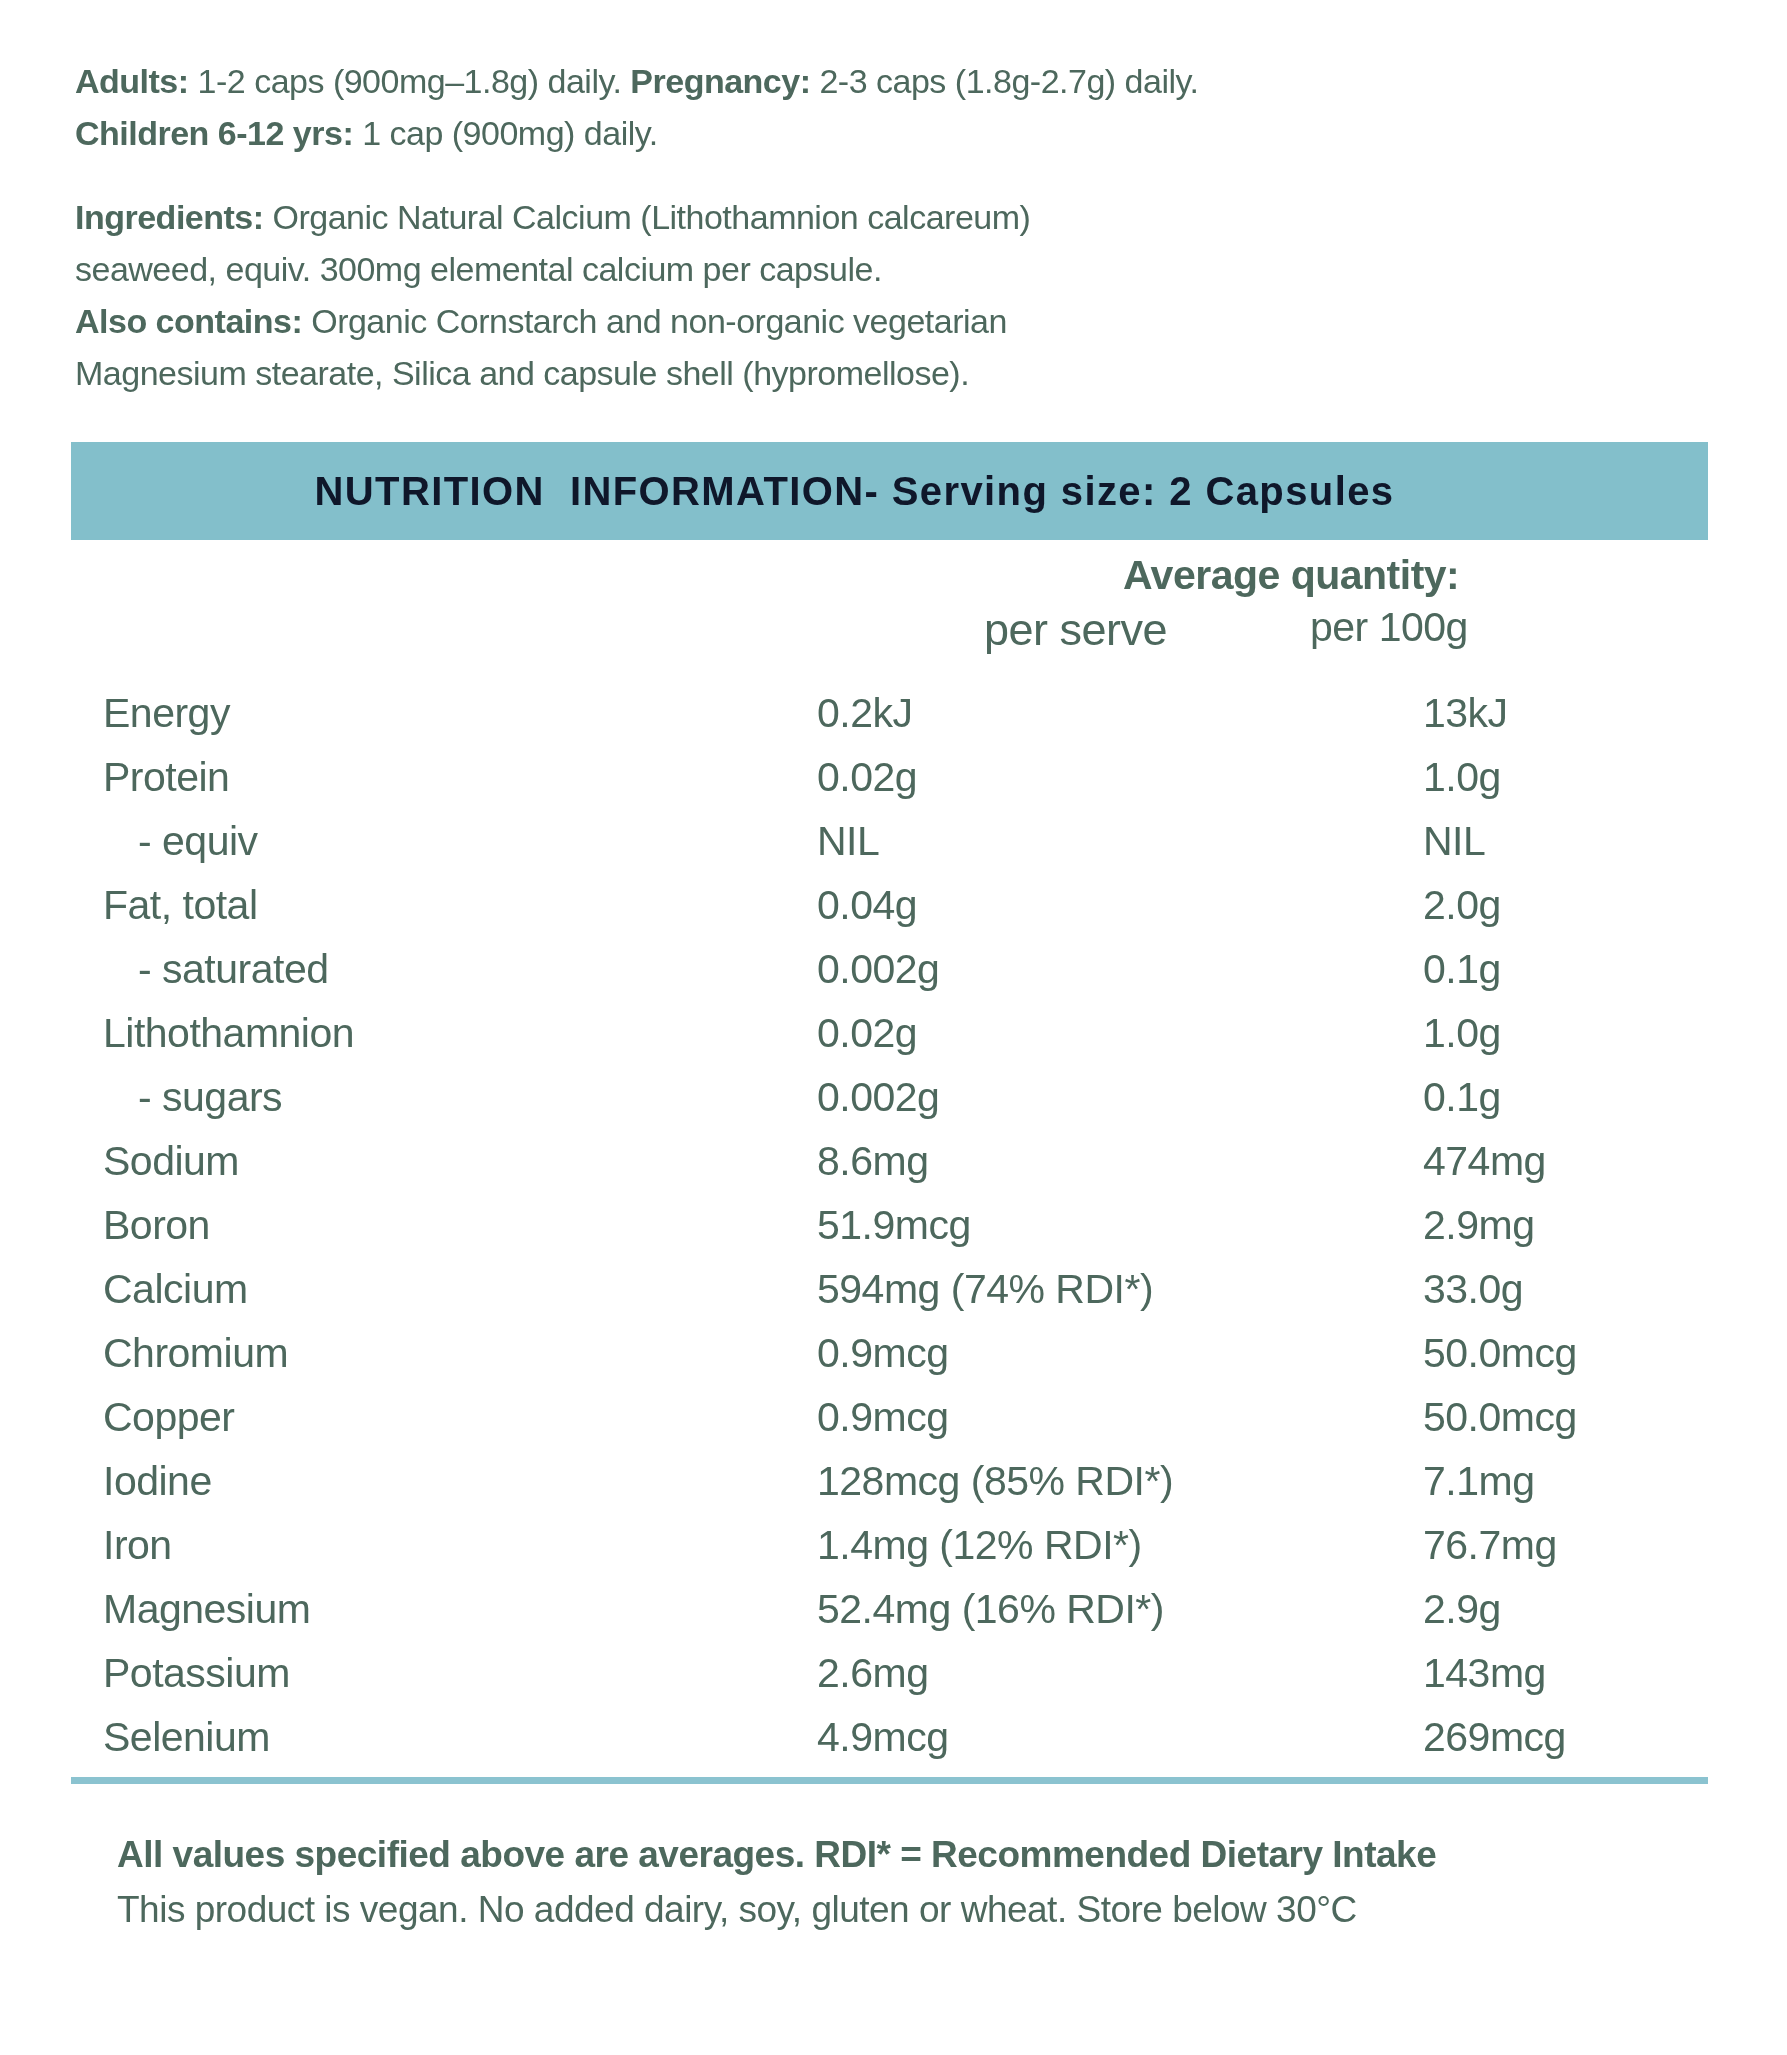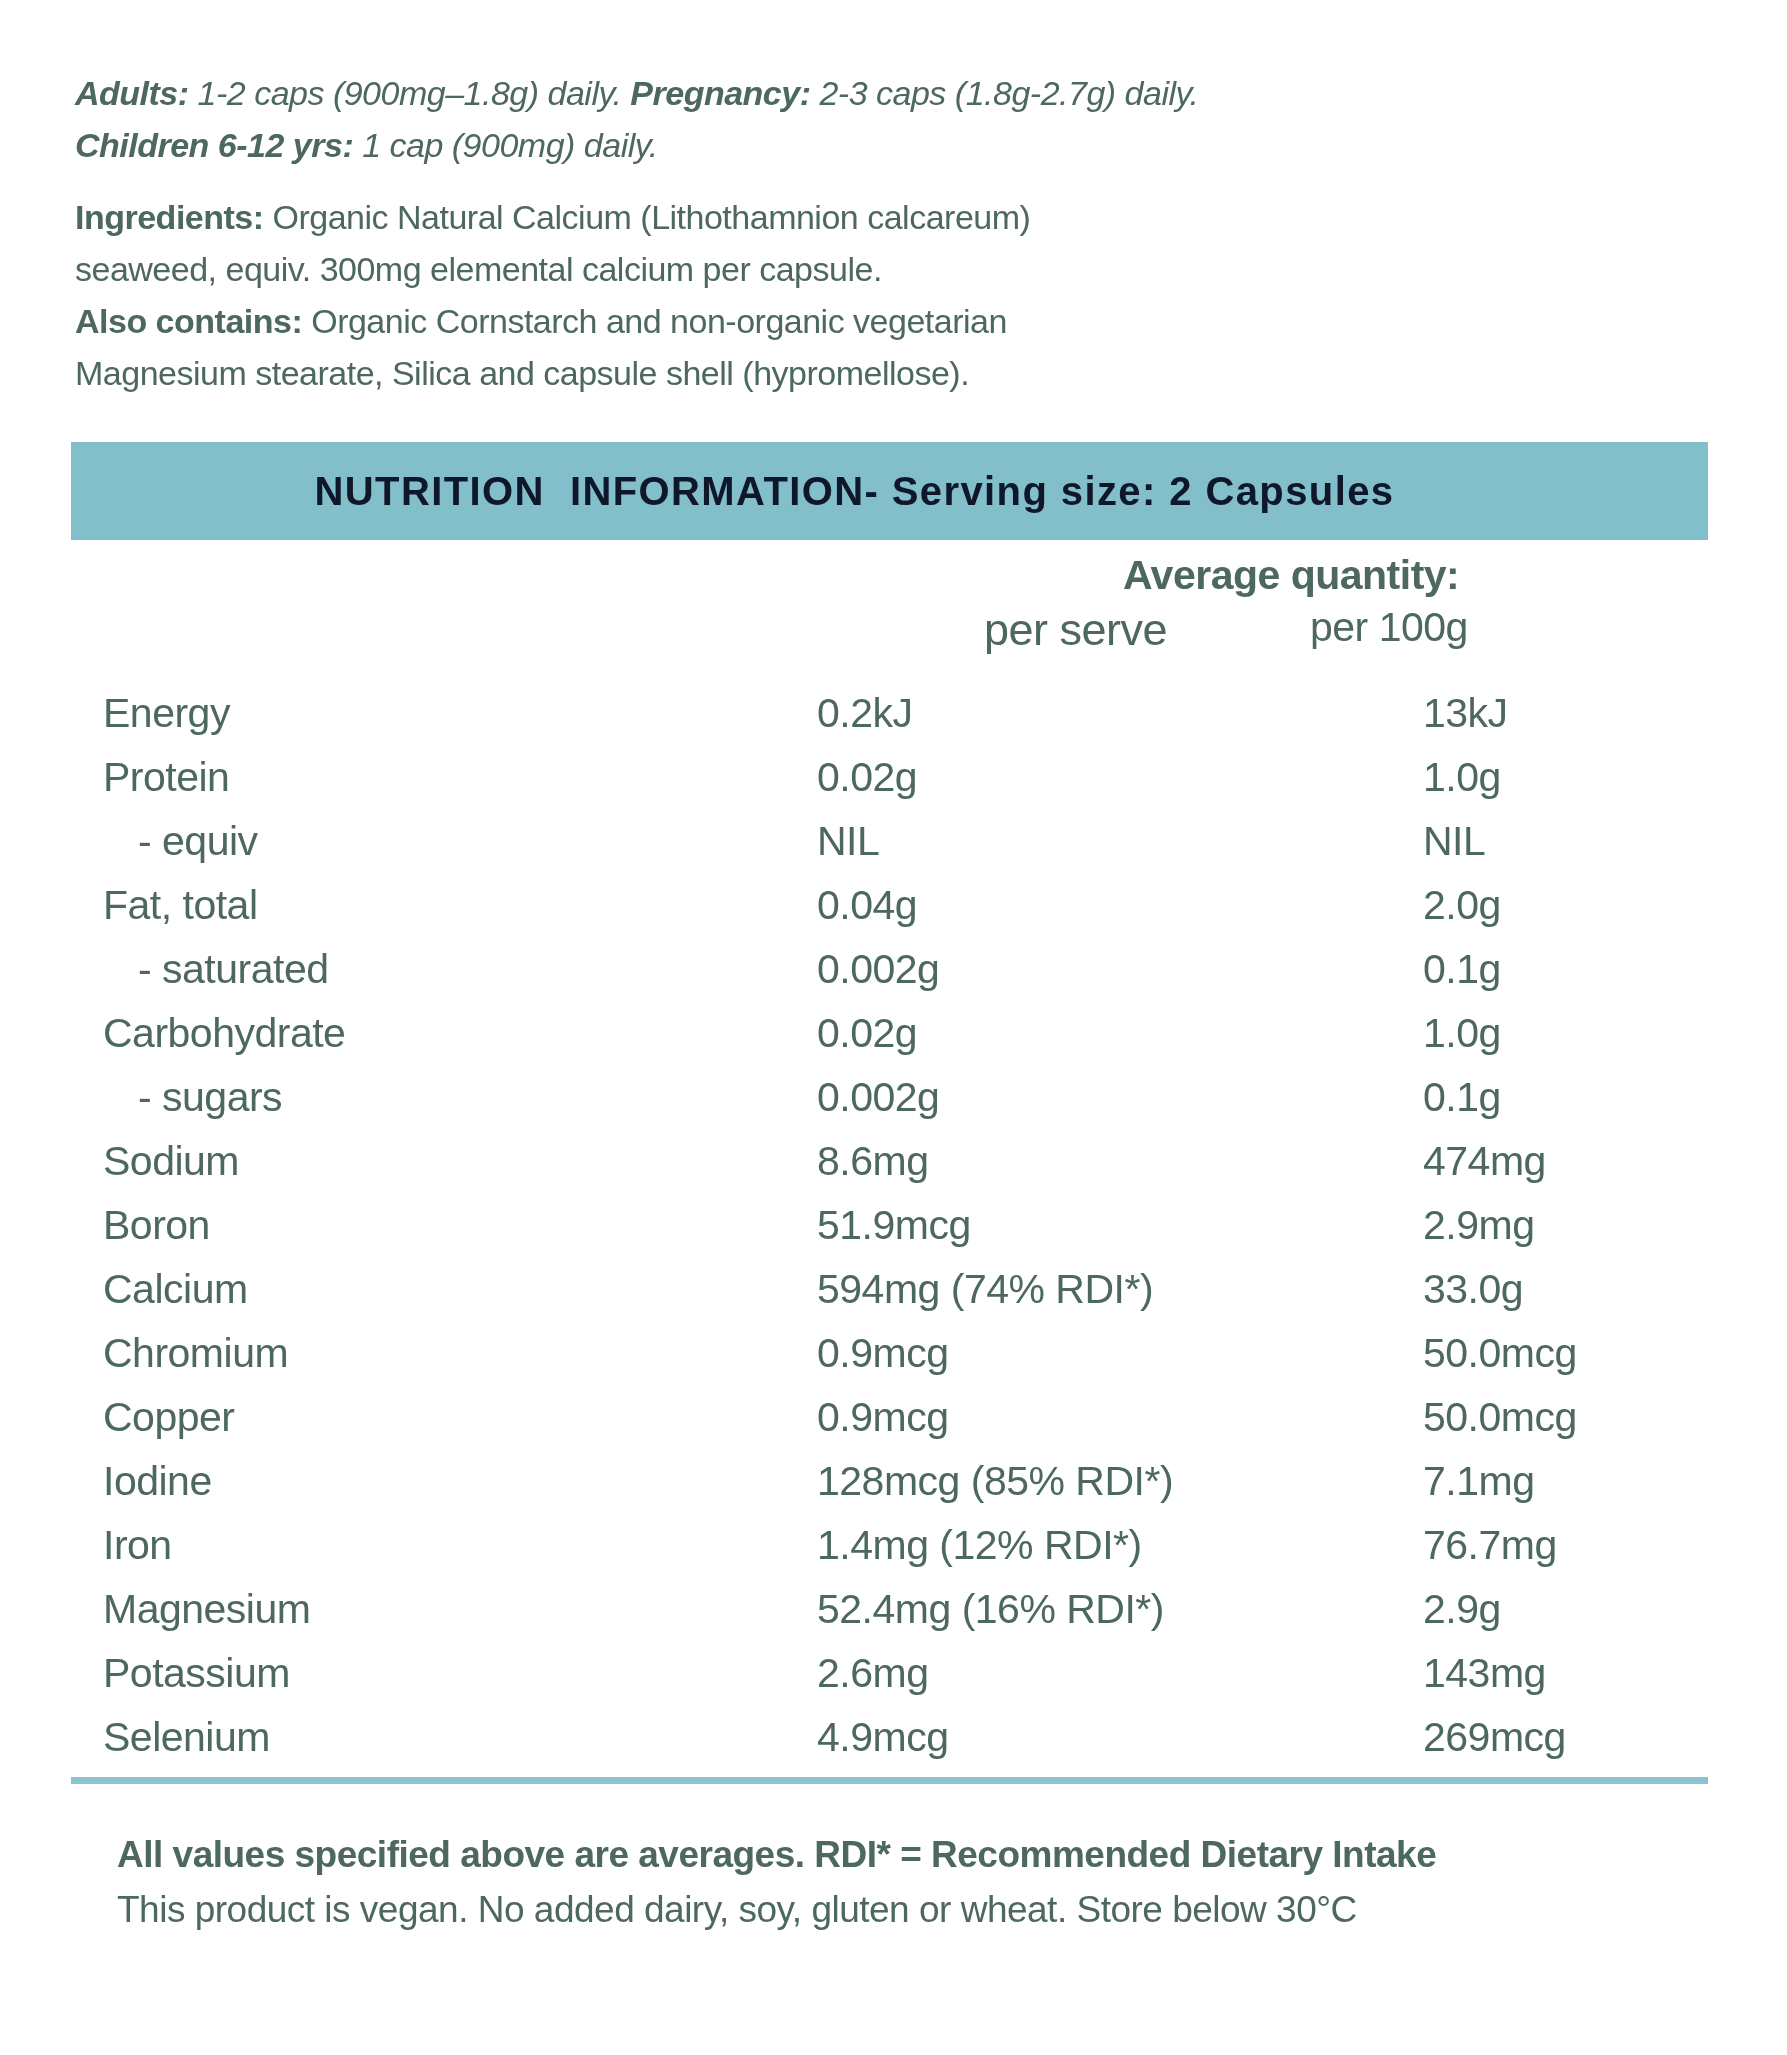--- a/index.html
+++ b/index.html
@@ -18,21 +18,21 @@
     position: absolute;
     left: 75px;
     letter-spacing: -0.5px;
   }
   .intro .tline {
     font-size: 34px;
     line-height: 52px;
     white-space: pre-wrap;
   }
   .b { font-weight: bold; }
-  #dosage { top: 67px; font-style: italic; }
+  #dosage { top: 55px; }
   #ingredients { top: 191px; }
 
   
   .bar {
     position: absolute;
     left: 71px; top: 442px;
     width: 1637px; height: 98px;
     background: #83bfcb;
     display: flex;
     align-items: center;
@@ -154,21 +154,21 @@
         <span class="c-label">Fat, total</span>
         <span class="c-serve">0.04g</span>
         <span class="c-100">2.0g</span>
       </div>
       <div class="row indent">
         <span class="c-label">- saturated</span>
         <span class="c-serve">0.002g</span>
         <span class="c-100">0.1g</span>
       </div>
       <div class="row">
-        <span class="c-label">Carbohydrate</span>
+        <span class="c-label">Lithothamnion</span>
         <span class="c-serve">0.02g</span>
         <span class="c-100">1.0g</span>
       </div>
       <div class="row indent">
         <span class="c-label">- sugars</span>
         <span class="c-serve">0.002g</span>
         <span class="c-100">0.1g</span>
       </div>
       <div class="row">
         <span class="c-label">Sodium</span>

